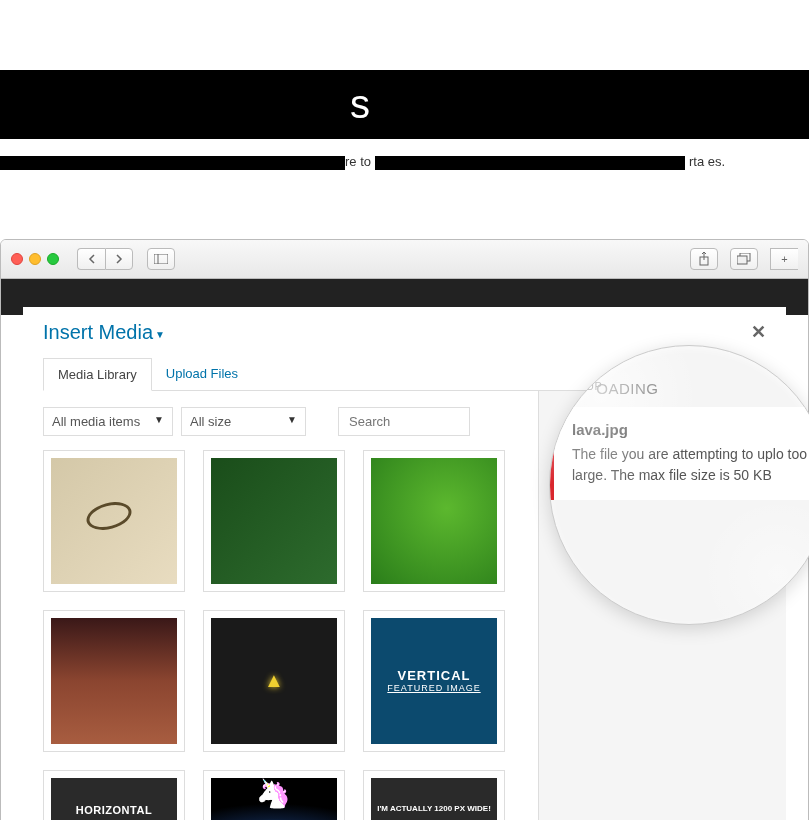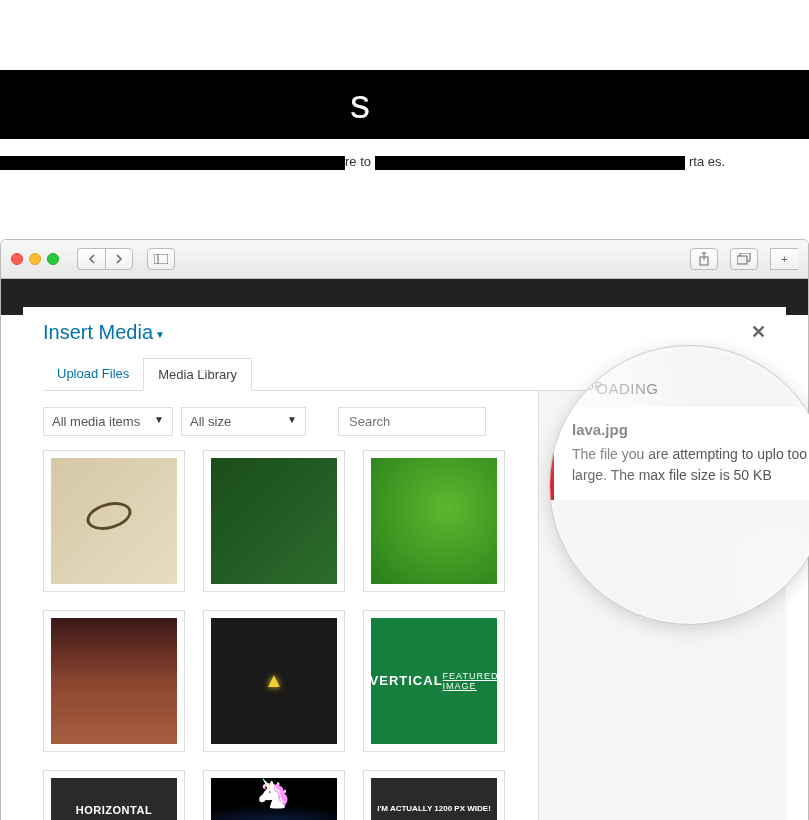--- a/index.html
+++ b/index.html
@@ -37,35 +37,35 @@
     .tabs { display: flex; border-bottom: 1px solid #ddd; margin: 14px 20px 0; gap: 0; }
     .tab { padding: 8px 14px; font-size: 13px; cursor: pointer; }
     .tab.inactive { color: #0073aa; }
     .tab.active { background: #fff; border: 1px solid #ddd; border-bottom: 1px solid #fff; margin-bottom: -1px; color: #444; }
     
     .content { display: flex; }
     .library-main { padding: 16px 20px; flex: 1; }
     .filters { display: flex; gap: 8px; margin-bottom: 14px; }
     .filter-select { padding: 6px 8px; border: 1px solid #ddd; font-size: 13px; color: #555; background: #fff; min-width: 130px; position: relative; }
     .filter-select .caret { float: right; font-size: 10px; color: #333; }
-    .search-input { padding: 6px 10px; border: 1px solid #ddd; font-size: 13px; width: 148px; margin-left: 24px; }
+    .search-input { padding: 6px 10px; border: 1px solid #ddd; font-size: 13px; width: 132px; margin-left: 24px; }
     
     .grid { display: grid; grid-template-columns: repeat(3, 142px); gap: 18px; }
     .thumb { width: 142px; height: 142px; border: 1px solid #ddd; padding: 7px; background: #fff; display: flex; align-items: center; justify-content: center; overflow: hidden; }
     .thumb-inner { width: 100%; height: 100%; overflow: hidden; display: flex; align-items: center; justify-content: center; }
     
     
     .img1 { background: linear-gradient(135deg, #d4c8a8, #e8dcc0); position: relative; }
     .img1::after { content: ""; position: absolute; width: 40px; height: 20px; border: 3px solid #5a4a2a; border-radius: 50%; left: 35px; top: 45px; transform: rotate(-15deg); }
     .img2 { background: linear-gradient(135deg, #1a4d1a, #2d6b2d); position: relative; }
     .img3 { background: radial-gradient(circle at 60% 40%, #5cb82e, #2a7d1a); }
     .img4 { background: linear-gradient(#3a1818, #8b4530, #a85d40); }
     .img5 { background: #1a1a1a; display: flex; align-items: center; justify-content: center; }
     .triforce { color: #f0d030; font-size: 20px; text-shadow: 0 0 6px #f0d030; }
-    .img6 { background: #15803d; color: #fff; display: flex; align-items: center; justify-content: center; }
+    .img6 { background: #0c4a6e; color: #fff; display: flex; flex-direction: column; align-items: center; justify-content: center; }
     .img6 .l1 { font-size: 13px; font-weight: bold; letter-spacing: 1px; }
     .img6 .l2 { font-size: 9px; letter-spacing: 1px; text-decoration: underline; }
     .img7 { background: #2a2a2a; color: #fff; display: flex; align-items: center; justify-content: center; font-size: 11px; font-weight: bold; letter-spacing: 0.5px; }
     .img8 { position: relative; overflow: hidden; }
     .img8-gradient { position: absolute; inset: 0; background: radial-gradient(ellipse 90% 60% at 50% 100%, #4aa3ff 0%, #1555a0 30%, #0a1830 60%, #000 100%); }
     .img8-unicorn { position: absolute; left: 50%; bottom: 32px; transform: translateX(-50%); font-size: 28px; filter: brightness(2); }
     .img9 { background: #2a2a2a; color: #fff; display: flex; align-items: center; justify-content: center; font-size: 8px; font-weight: bold; text-align: center; padding: 4px; line-height: 1.3; }
     
     .sidebar-panel { flex: 0 0 248px; border-left: 1px solid #ddd; background: #f5f5f5; position: relative; }
     
@@ -137,22 +137,22 @@
 
   <div class="modal">
     <div class="modal-header">
       <div>
         <span class="modal-title">Insert Media</span><span class="modal-title-caret">▼</span>
       </div>
       <div class="modal-close">✕</div>
     </div>
 
     <div class="tabs">
+      <div class="tab active">Media Library</div>
       <div class="tab inactive">Upload Files</div>
-      <div class="tab active">Media Library</div>
     </div>
 
     <div class="content">
       <div class="library-main">
         <div class="filters">
           <div class="filter-select">
             <span>All media items</span><span class="caret">▼</span>
           </div>
           <div class="filter-select" style="min-width:125px;">
             <span>All size</span><span class="caret">▼</span>

